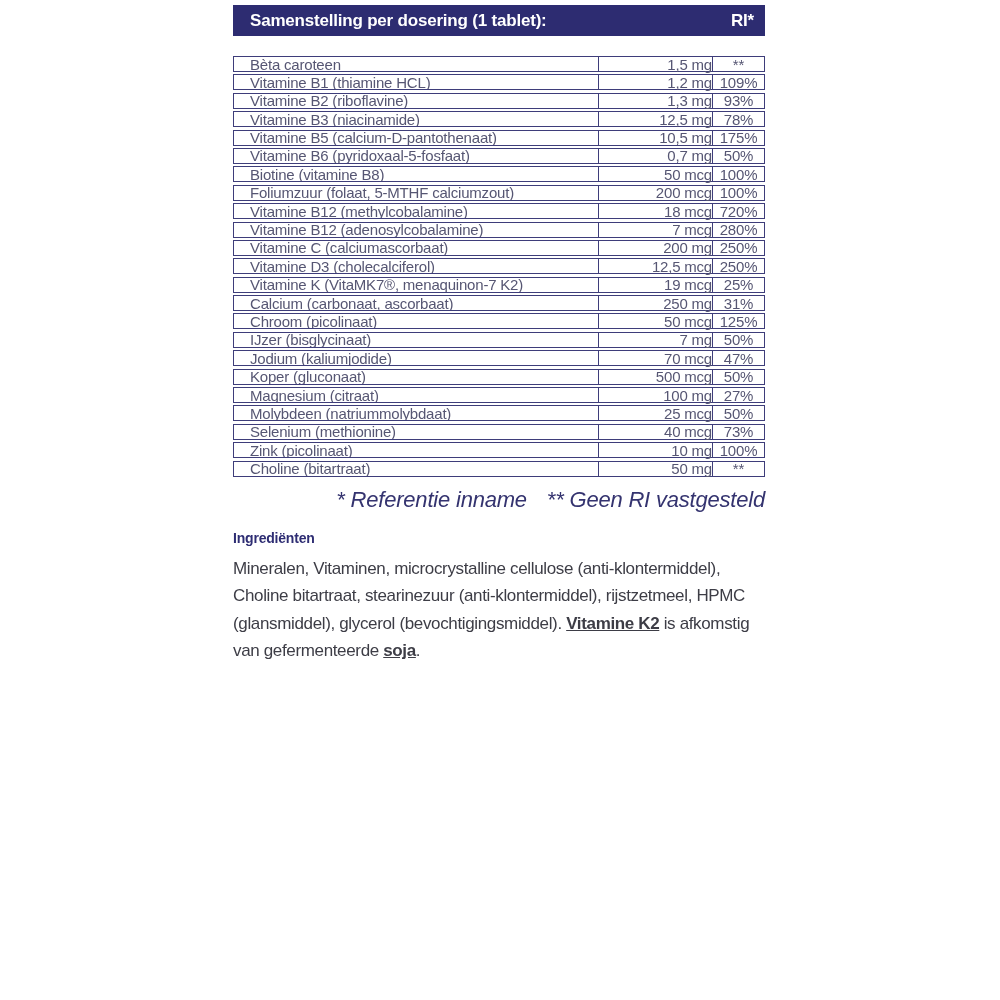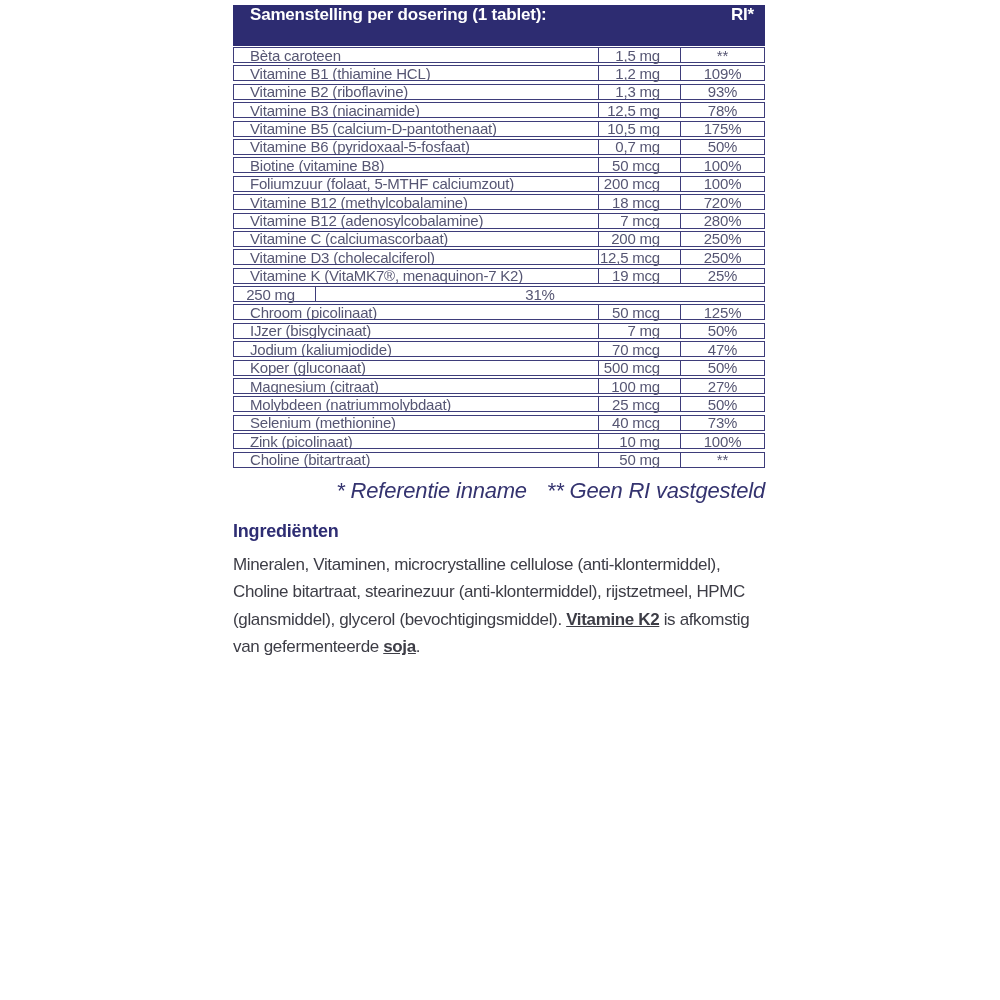--- a/index.html
+++ b/index.html
@@ -15,30 +15,31 @@
     overflow: hidden;
   }
   .sheet {
     position: absolute;
     left: 233px;
     top: 5px;
     width: 532px;
   }
   .table-header {
     box-sizing: border-box;
-    height: 41px;
+    height: 31px;
     background: #2d2c71;
     color: #ffffff;
     display: flex;
     justify-content: space-between;
+    align-items: center;
     padding: 0 11px 0 17px;
     font-size: 17px;
     font-weight: bold;
     letter-spacing: -0.2px;
-    margin-bottom: 1px;
+    margin-bottom: 20px;
   }
   .t-body { width: 100%; }
   .row {
     box-sizing: border-box;
     display: flex;
     align-items: stretch;
     height: 16px;
     margin-bottom: 2.4px;
     border: 1px solid #3e3d7a;
     color: #565673;
@@ -51,47 +52,48 @@
     padding-left: 16px;
     border-right: 1px solid #3e3d7a;
     display: flex;
     align-items: center;
     white-space: nowrap;
     overflow: hidden;
   }
   .row .c-amount {
     box-sizing: border-box;
     width: 82px;
-    padding-right: 20px;
+    padding-right: 0;
     border-right: 1px solid #3e3d7a;
     display: flex;
     align-items: center;
     justify-content: flex-end;
     white-space: nowrap;
+    margin-left: 32px;
   }
   .row .c-ri {
     box-sizing: border-box;
     flex: 1;
     display: flex;
     align-items: center;
     justify-content: center;
     white-space: nowrap;
   }
   .footnote {
     margin-top: 10px;
     text-align: right;
     font-style: italic;
     color: #34336f;
     font-size: 22px;
     letter-spacing: -0.2px;
   }
   .footnote .fn2 { margin-left: 14px; }
   .ingredients-heading {
     margin: 17px 0 9px 0;
-    font-size: 18px;
+    font-size: 14px;
     font-weight: bold;
     color: #2e2d73;
     letter-spacing: -0.2px;
   }
   .ingredients-text {
     margin: 0;
     width: 537px;
     font-size: 17px;
     line-height: 27.5px;
     color: #3d3d46;
@@ -184,20 +186,21 @@
   </div>
 
 
   <div class="row">
     <span class="c-name">Vitamine K (VitaMK7®, menaquinon-7 K2)</span>
     <span class="c-amount">19 mcg</span>
     <span class="c-ri">25%</span>
   </div>
 
   <div class="row">
+    <span class="c-name">Calcium (carbonaat, ascorbaat)</span>
     <span class="c-amount">250 mg</span>
     <span class="c-ri">31%</span>
   </div>
 
   <div class="row">
     <span class="c-name">Chroom (picolinaat)</span>
     <span class="c-amount">50 mcg</span>
     <span class="c-ri">125%</span>
   </div>
 

